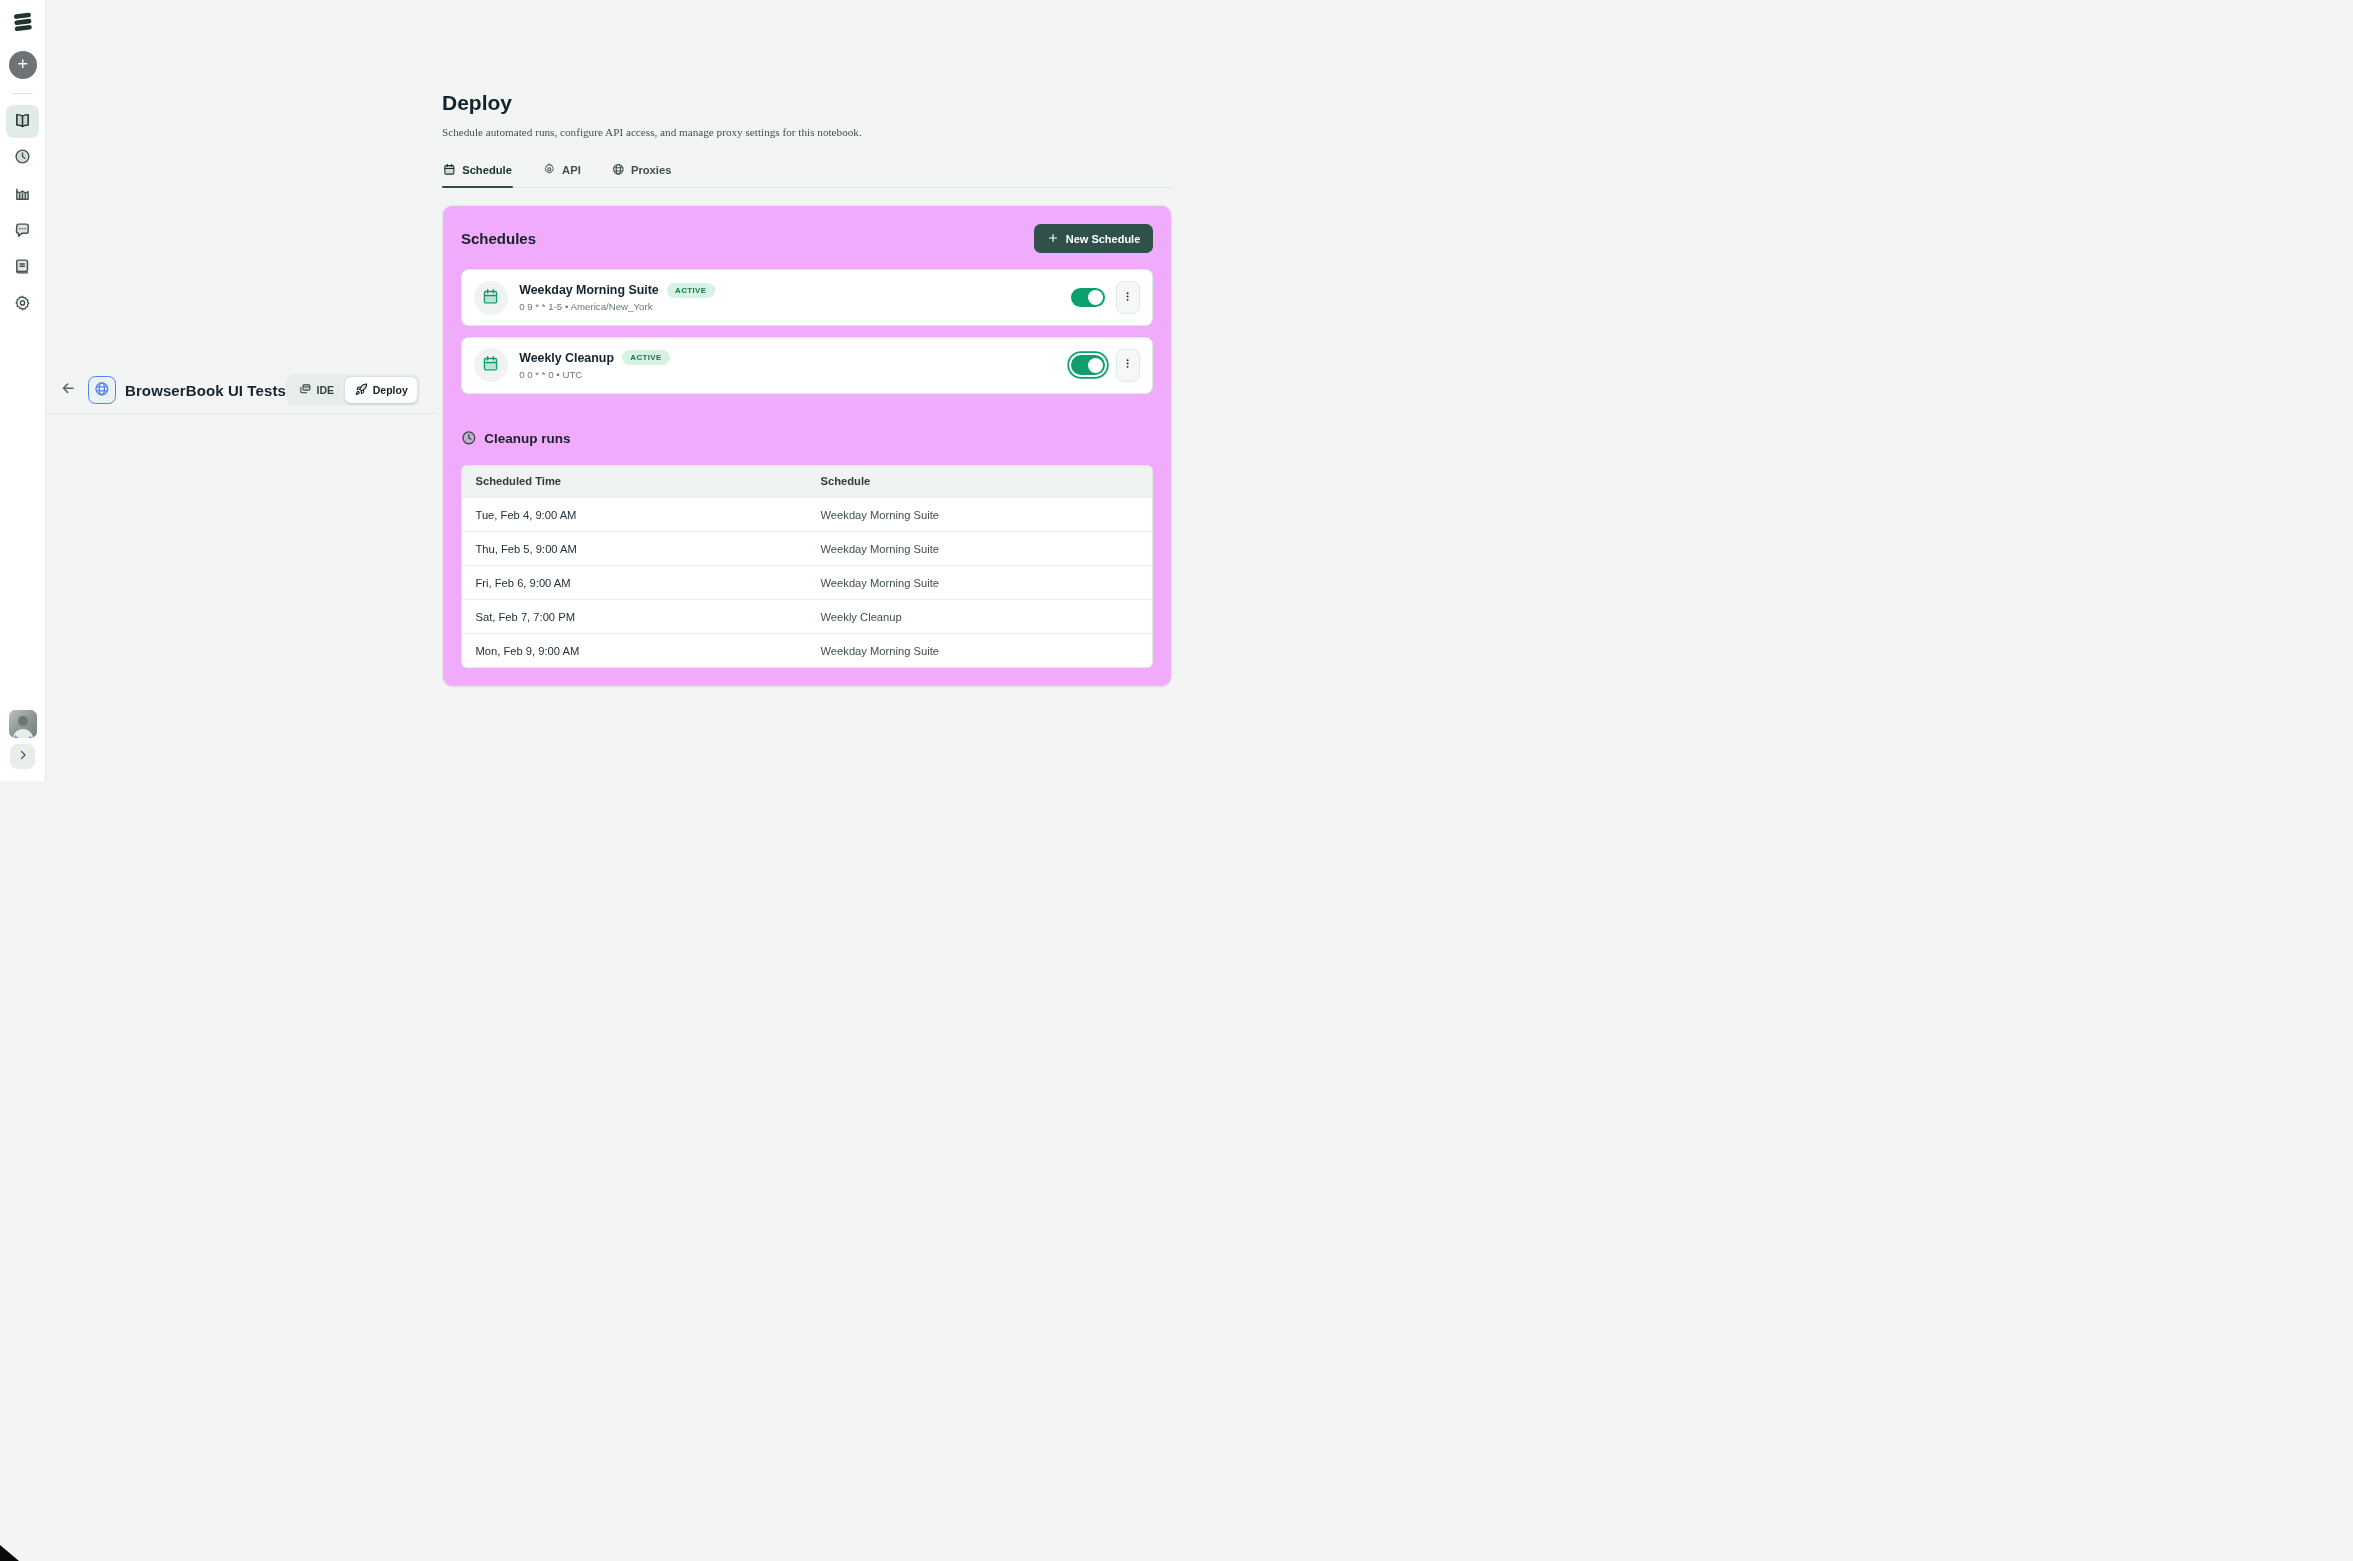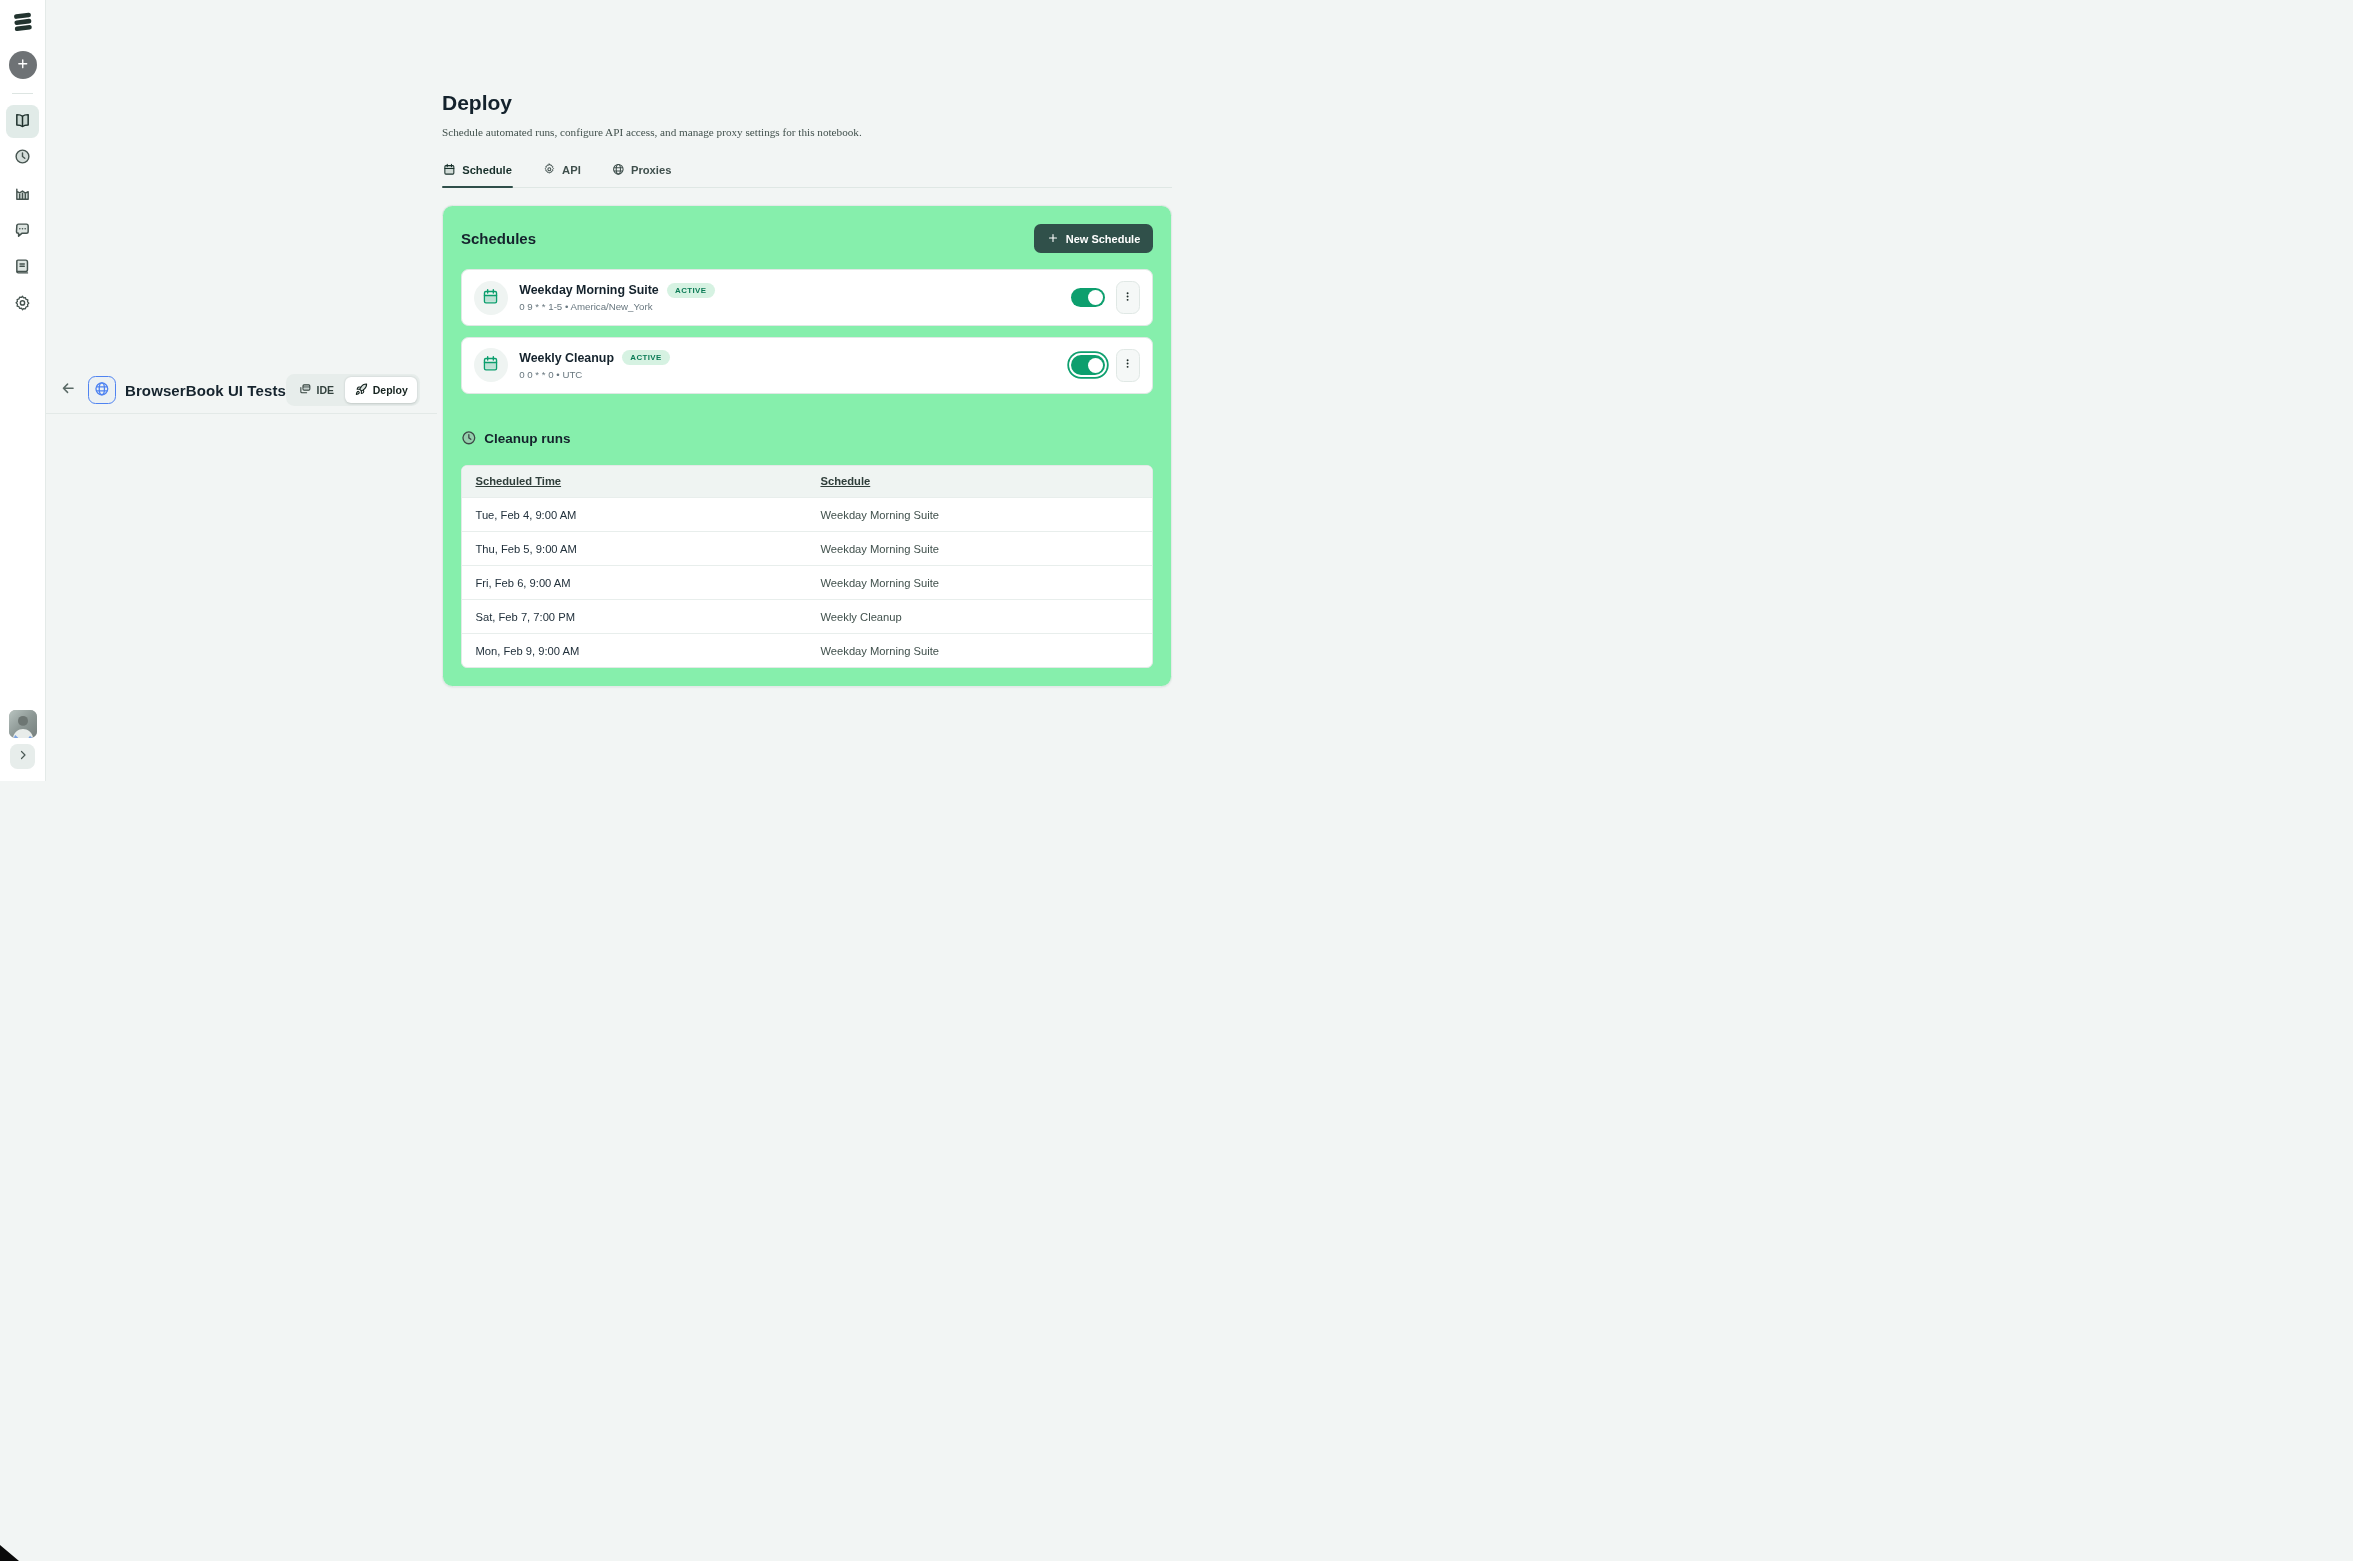--- a/index.html
+++ b/index.html
@@ -100,21 +100,21 @@
   }
   .tab svg { width:12.7px; height:12.7px; }
   .tab.active { color:#18302b; }
   .tab.active::after {
     content:""; position:absolute; left:0; right:0; bottom:-0.7px; height:2.2px;
     background:#2f4f4a; border-radius:1.5px;
   }
 
   
   .card {
-    margin-top:17px; margin-bottom:30px; background:#86efac;
+    margin-top:17px; margin-bottom:30px; background:#f0abfc;
     border:0.7px solid #e4eae8; border-radius:10.5px;
     box-shadow:0 0.7px 1.5px rgba(20,40,35,.05); padding:18px;
   }
   .card-head { display:flex; align-items:center; justify-content:space-between; }
   .card-title { font-size:15px; font-weight:700; color:#14222c; }
   .new-btn {
     display:flex; align-items:center; gap:6.7px;
     background:#30504a; color:#ffffff; border:none; border-radius:6.7px;
     padding:7.5px 12.7px; font-size:11px; font-weight:600; cursor:pointer;
     font-family:"Liberation Sans", sans-serif;
@@ -161,21 +161,21 @@
   .upcoming-head { display:flex; align-items:center; gap:7.5px; margin-top:36px; color:#3c4a47; }
   .upcoming-head svg { width:15.7px; height:15.7px; }
   .upcoming-title { font-size:13.5px; font-weight:700; color:#14222c; }
   .runs-table {
     margin-top:16.5px; border:0.7px solid #e3e9e7; border-radius:6px; overflow:hidden;
     background:#fff;
   }
   .t-row { display:flex; }
   .t-head { background:#eff4f2; }
   .t-cell { width:50%; padding:10.5px 13.5px; font-size:11.2px; }
-  .t-head .t-cell { font-weight:600; color:#2f3e3a; padding:9.7px 13.5px;text-decoration:underline; }
+  .t-head .t-cell { font-weight:600; color:#2f3e3a; padding:9.7px 13.5px; }
   .t-body .t-row { border-top:0.7px solid #e8eeec; }
   .t-body .t-cell.time { color:#22313c; }
   .t-body .t-cell.sched { color:#40504c; }
 </style>
 </head>
 <body>
 
 <nav class="sidebar">
   <div class="logo">
     <svg viewBox="0 0 24 24" fill="currentColor">

